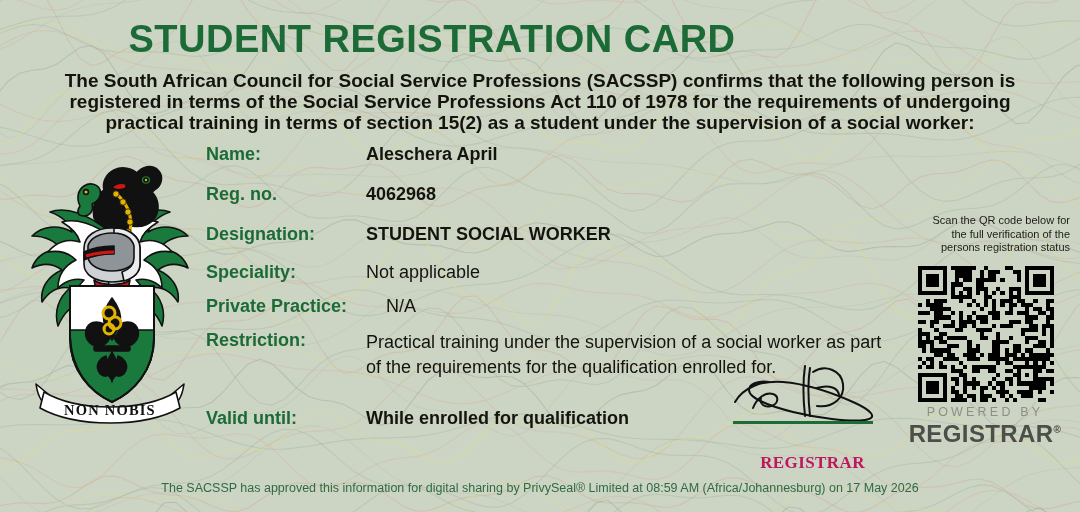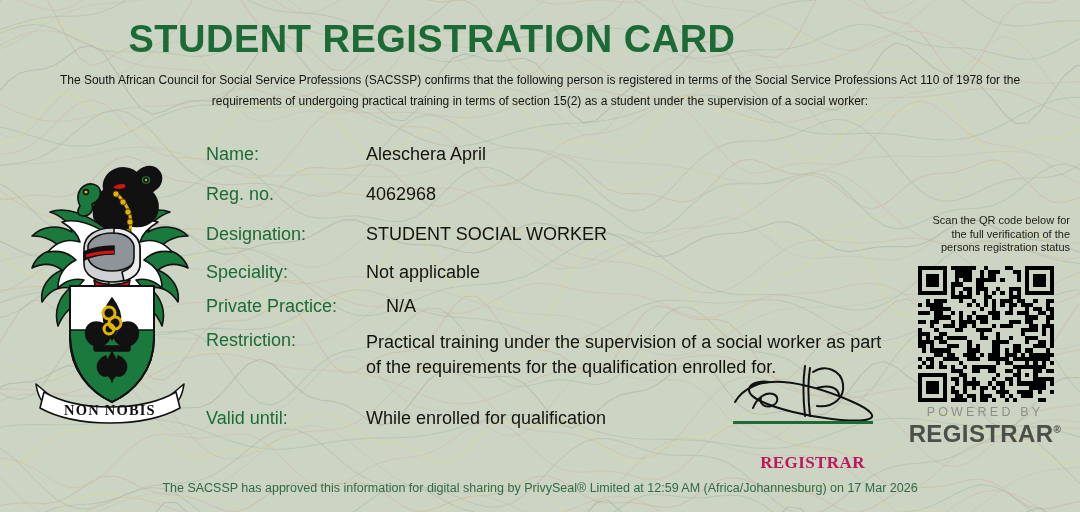--- a/index.html
+++ b/index.html
@@ -22,39 +22,40 @@
     position:absolute;left:0;top:18px;width:864px;
     text-align:center;
     font-size:38px;font-weight:bold;
     letter-spacing:.5px;
     color:#1c6b36;
   }
   
   #intro{
     position:absolute;left:30px;top:70px;width:1020px;
     text-align:center;
-    font-size:12px;line-height:21px;
+    font-size:19px;line-height:21px;
     color:#14140f;
+    font-weight:bold;
   }
   
   #emblem{position:absolute;left:18px;top:140px;width:184px;height:285px;}
 
   
   #fields{position:absolute;left:206px;top:144px;width:700px;}
   .row{position:absolute;left:0;width:700px;}
   .lbl{
     position:absolute;left:0;top:0;
-    font-size:18px;font-weight:normal;color:#1c6b36;
+    font-size:18px;font-weight:bold;color:#1c6b36;
     white-space:nowrap;
   }
   .val{
     position:absolute;left:160px;top:0;
     font-size:18px;color:#14140f;white-space:nowrap;
   }
-  .val.bold{font-weight:normal;}
+  .val.bold{font-weight:bold;}
   .val.tight{left:157px;font-size:18px;margin-left:23px;}
   .val.multi{white-space:normal;width:530px;line-height:25px;}
 
   
   #sigblock{position:absolute;left:705px;top:360px;width:215px;text-align:center;}
   #sig{position:relative;height:62px;}
   #sigsvg{position:absolute;left:8px;top:-2px;}
   #sigline{
     position:absolute;left:28px;top:61px;width:140px;height:3px;
     background:#1d6b37;
@@ -849,15 +850,15 @@
           <rect x="30" y="32" width="1" height="1"></rect>
         </g>
     </svg>
   </div>
 
   <div id="poweredby">POWERED BY</div>
   <div id="brand">
     <span>REGISTRAR</span><sup>®</sup>
   </div>
 
-  <div id="footer">The SACSSP has approved this information for digital sharing by PrivySeal® Limited at 12:59 AM (Africa/Johannesburg) on 17 Mar 2026</div>
+  <div id="footer">The SACSSP has approved this information for digital sharing by PrivySeal® Limited at 08:59 AM (Africa/Johannesburg) on 17 May 2026</div>
 
 </div>
 
 </body></html>

